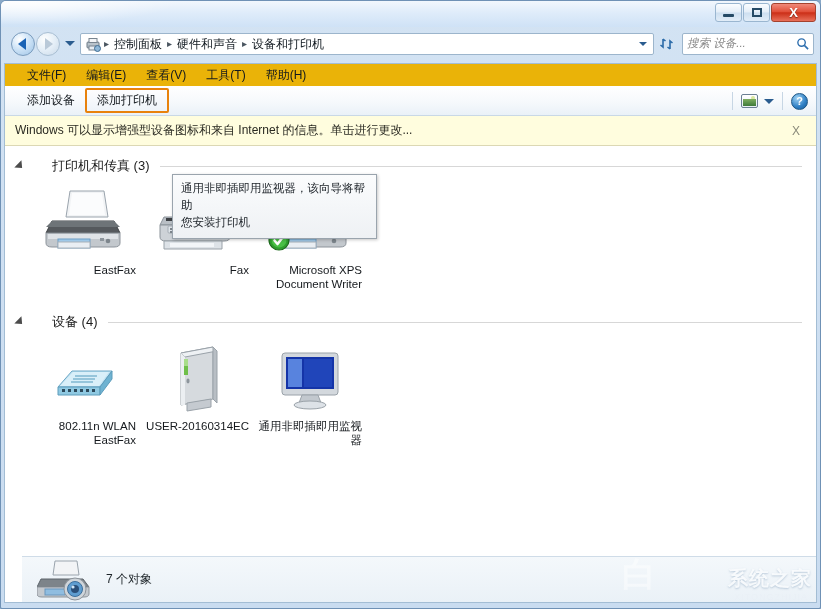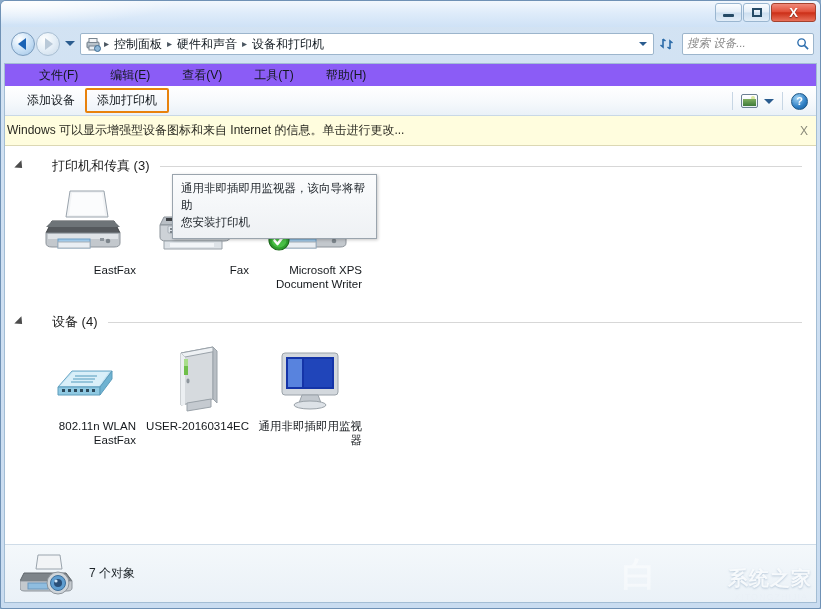--- a/index.html
+++ b/index.html
@@ -103,22 +103,22 @@
   }
   .searchbox .ph { flex:1; font-size:11.5px; font-style: italic; color:#8a8a8a; white-space:nowrap; overflow:hidden; }
 
   
   .client {
     position: absolute; left: 3px; top: 62px; right: 3px; bottom: 5px;
     background: #fff; border: 1px solid #a3bdd4;
     overflow: hidden;
   }
   .menubar {
-    height: 22px; display:flex; align-items:center; padding-left: 24px;
-    background: #8b5cf6; gap: 12px;
+    height: 22px; display:flex; align-items:center; padding-left: 12px;
+    background: #eab308; gap: 0;
   }
   .menuitem { font-size: 12px; color: #12181d; padding: 2px 10px; }
 
   .toolbar {
     height: 30px; display:flex; align-items:center; padding-left: 12px;
     background: linear-gradient(180deg,#ffffff 0%, #f6f9fc 55%, #eaf1f8 100%);
     border-bottom: 1px solid #c9d8e6;
     position: relative;
   }
   .tbitem { font-size: 12px; color:#12181d; padding: 4px 10px; }
@@ -147,21 +147,21 @@
     width:17px;height:17px;border-radius:50%;
     background: radial-gradient(circle at 35% 28%, #9fd3f5 0%, #2f7fc4 60%, #1b5b96 100%);
     color:#fff; font-size:11px; font-weight:bold;
     display:flex;align-items:center;justify-content:center;
     border:1px solid #1d5786;
   }
 
   
   .notifbar {
     height: 30px; background: #fffdde; border-bottom:1px solid #dcd8b4;
-    display:flex; align-items:center; padding: 0 2px;
+    display:flex; align-items:center; padding: 0 10px;
     position: relative;
   }
   .notif-text { font-size:12px; color:#2a2a22; flex:1; white-space:nowrap; overflow:hidden; }
   .notif-close { font-size:12px; color:#8a8a7a; padding: 0 6px; }
 
   
   .content { position:absolute; left:0; right:0; top:83px; bottom:46px; background:#fff; overflow:hidden; }
   .group { padding: 10px 0 0 0; }
   .group-head { display:flex; align-items:center; padding: 0 14px 0 10px; }
   .tri {
@@ -171,21 +171,21 @@
   }
   .group-title { font-size: 13px; color:#1b1b1b; white-space:nowrap;margin-left:20px; }
   .group-rule { flex:1; height:1px; background:#d7d7d7; margin-left:10px; }
   .tiles { display:flex; padding: 6px 0 0 22px; }
   .tile { width: 113px; text-align:right; padding-top: 4px; }
   .tile .icon { height: 72px; display:flex; align-items:flex-end; justify-content:center; position:relative; }
   .tile .label { font-size:11.5px; color:#15191d; line-height:14px; padding: 6px 4px 0 4px; }
 
   
   .statusbar {
-    position:absolute; left:0; right:0; bottom:0; height:58px;
+    position:absolute; left:17px; right:0; bottom:0; height:46px;
     background: linear-gradient(180deg,#f4f8fb 0%, #eaf1f7 100%);
     border-top:1px solid #cfdce8;
     display:flex; align-items:center; padding-left: 14px;
   }
   .status-icon { width:62px; height:42px; display:flex;align-items:center;justify-content:center; flex:none; }
   .status-text { font-size:12px; color:#1d2429; margin-left: 8px; }
 
   
   .tooltip {
     position:absolute; left: 167px; top: 110px; width: 205px;

